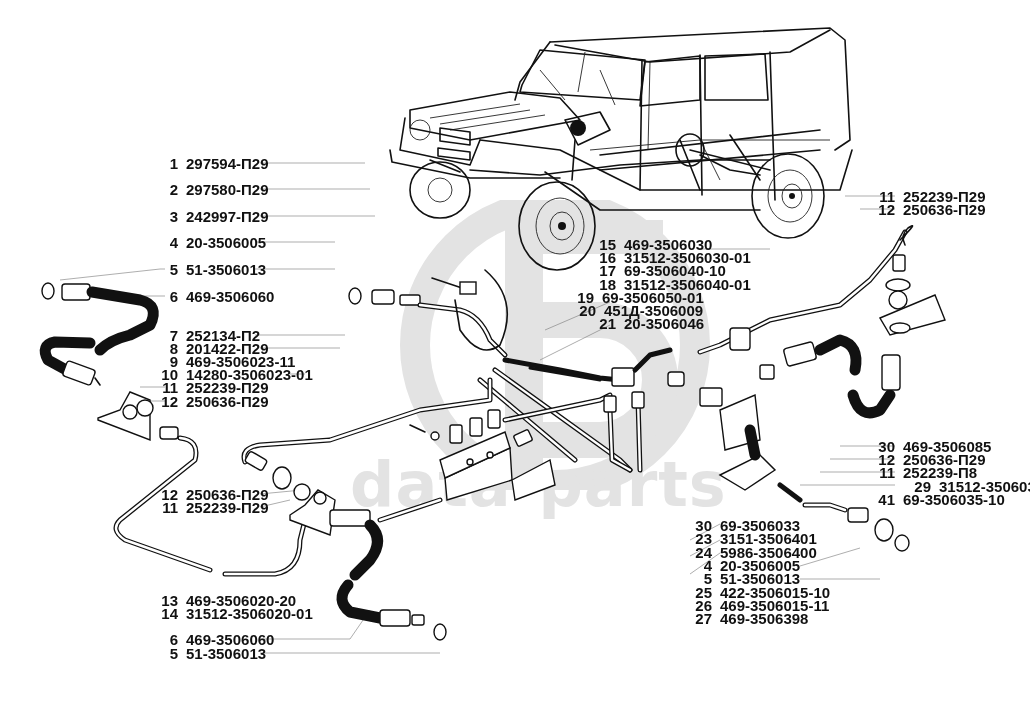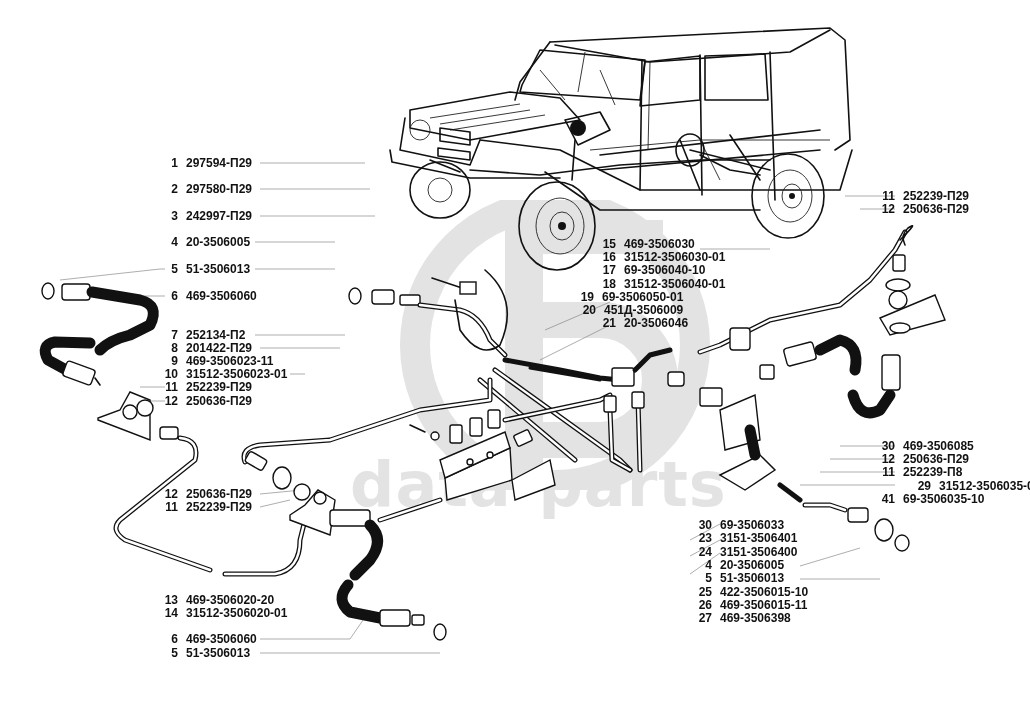--- a/index.html
+++ b/index.html
@@ -2,21 +2,21 @@
 <html><head>
   <meta charset="utf-8">
   <style>
     html, body { margin: 0; padding: 0; background: #ffffff; }
     body { width: 1030px; height: 705px; position: relative; overflow: hidden;
            font-family: "Liberation Sans", sans-serif; }
     #canvas { position: absolute; left: 0; top: 0; width: 1030px; height: 705px; }
     .wm-logo { position: absolute; left: 385px; top: 200px; width: 340px; height: 290px; }
     .wm-text { position: absolute; left: 350px; top: 448px; font-size: 62px; font-weight: bold;
                color: #e3e3e3; letter-spacing: 1px; font-family: "DejaVu Sans", sans-serif; }
-    .callout { position: absolute; font-size: 12px; font-weight: bold; color: #111; white-space: nowrap;
+    .callout { position: absolute; font-size: 15px; font-weight: bold; color: #111; white-space: nowrap;
                font-family: "Liberation Sans", sans-serif; line-height: 11px; }
     .callout .num { display: inline-block; width: 18px; text-align: right; margin-right: 8px; }
     .callout .pn { display: inline-block; }
     svg .ln { stroke: #111; fill: none; stroke-width: 1.6; stroke-linecap: round; stroke-linejoin: round; }
     svg .thin { stroke: #222; fill: none; stroke-width: 0.9; }
     svg .lead { stroke: #777; fill: none; stroke-width: 0.6; }
     svg .hose { stroke: #111; fill: none; stroke-width: 11; stroke-linecap: round; stroke-linejoin: round; }
     svg .tube { stroke: #111; fill: none; stroke-width: 5; stroke-linecap: round; stroke-linejoin: round; }
     svg .tubein { stroke: #fff; fill: none; stroke-width: 2.4; stroke-linecap: round; stroke-linejoin: round; }
     svg .solid { fill: #111; }
@@ -225,21 +225,21 @@
 <div>
   <div class="callout" style="left:160px;top:158px"><span class="num">1</span><span class="pn">297594-П29</span></div>
   <div class="callout" style="left:160px;top:184px"><span class="num">2</span><span class="pn">297580-П29</span></div>
   <div class="callout" style="left:160px;top:211px"><span class="num">3</span><span class="pn">242997-П29</span></div>
   <div class="callout" style="left:160px;top:237px"><span class="num">4</span><span class="pn">20-3506005</span></div>
   <div class="callout" style="left:160px;top:264px"><span class="num">5</span><span class="pn">51-3506013</span></div>
   <div class="callout" style="left:160px;top:291px"><span class="num">6</span><span class="pn">469-3506060</span></div>
   <div class="callout" style="left:160px;top:330px"><span class="num">7</span><span class="pn">252134-П2</span></div>
   <div class="callout" style="left:160px;top:343px"><span class="num">8</span><span class="pn">201422-П29</span></div>
   <div class="callout" style="left:160px;top:356px"><span class="num">9</span><span class="pn">469-3506023-11</span></div>
-  <div class="callout" style="left:160px;top:369px"><span class="num">10</span><span class="pn">31512-3506023-01</span></div>
+  <div class="callout" style="left:160px;top:369px"><span class="num">10</span><span class="pn">14280-3506023-01</span></div>
   <div class="callout" style="left:160px;top:382px"><span class="num">11</span><span class="pn">252239-П29</span></div>
   <div class="callout" style="left:160px;top:396px"><span class="num">12</span><span class="pn">250636-П29</span></div>
 </div>
 
 <div>
   <div class="callout" style="left:160px;top:489px"><span class="num">12</span><span class="pn">250636-П29</span></div>
   <div class="callout" style="left:160px;top:502px"><span class="num">11</span><span class="pn">252239-П29</span></div>
 </div>
 
 <div>
@@ -268,19 +268,19 @@
   <div class="callout" style="left:877px;top:441px"><span class="num">30</span><span class="pn">469-3506085</span></div>
   <div class="callout" style="left:877px;top:454px"><span class="num">12</span><span class="pn">250636-П29</span></div>
   <div class="callout" style="left:877px;top:467px"><span class="num">11</span><span class="pn">252239-П8</span></div>
   <div class="callout" style="left:913px;top:481px"><span class="num">29</span><span class="pn">31512-3506035-01</span></div>
   <div class="callout" style="left:877px;top:494px"><span class="num">41</span><span class="pn">69-3506035-10</span></div>
 </div>
 
 <div>
   <div class="callout" style="left:694px;top:520px"><span class="num">30</span><span class="pn">69-3506033</span></div>
   <div class="callout" style="left:694px;top:533px"><span class="num">23</span><span class="pn">3151-3506401</span></div>
-  <div class="callout" style="left:694px;top:547px"><span class="num">24</span><span class="pn">3151-3506400</span></div>
+  <div class="callout" style="left:694px;top:547px"><span class="num">24</span><span class="pn">5986-3506400</span></div>
   <div class="callout" style="left:694px;top:560px"><span class="num">4</span><span class="pn">20-3506005</span></div>
   <div class="callout" style="left:694px;top:573px"><span class="num">5</span><span class="pn">51-3506013</span></div>
   <div class="callout" style="left:694px;top:587px"><span class="num">25</span><span class="pn">422-3506015-10</span></div>
   <div class="callout" style="left:694px;top:600px"><span class="num">26</span><span class="pn">469-3506015-11</span></div>
   <div class="callout" style="left:694px;top:613px"><span class="num">27</span><span class="pn">469-3506398</span></div>
 </div>
 
 </body></html>

